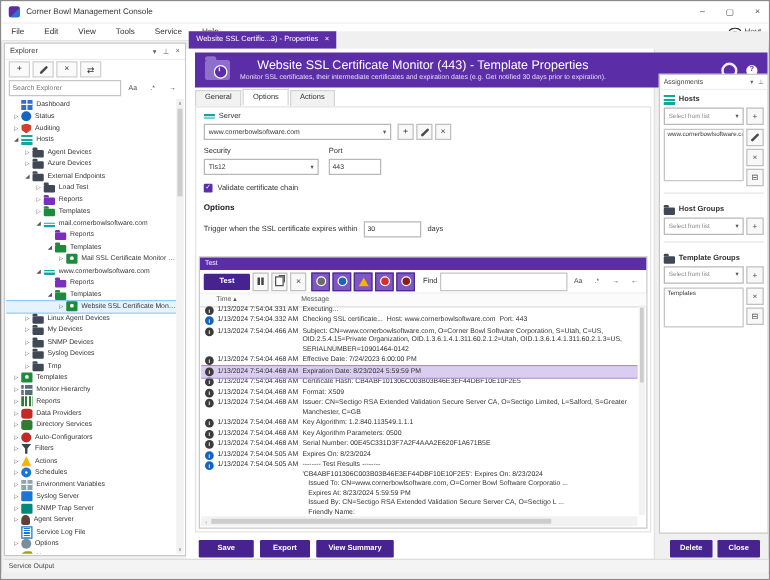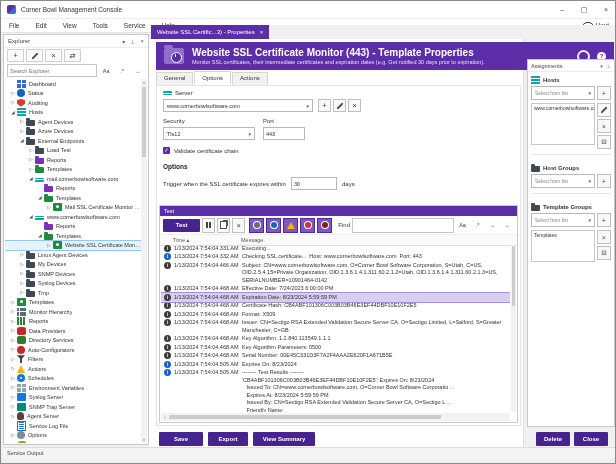--- a/index.html
+++ b/index.html
@@ -65,21 +65,21 @@
   
   #tabstrip{left:150px;top:24px;width:464px;height:14px;background:#f0f0f0;display:flex;}
   #doc-tab{background:#5b2da6;color:#fff;font-size:6px;display:flex;align-items:center;gap:5px;padding:0 6px;height:14px;}
   
   #main-bg{left:148px;top:38px;width:375px;height:410px;background:#ffffff;border-right:1px solid #e0e0e0;}
   #banner{left:155px;top:41px;width:458px;height:28px;background:#5b2da6;display:flex;align-items:center;}
   #banner-icon{width:20px;height:16px;margin:0 8px 0 8px;background:#8f6fc9;border-radius:2px;position:relative;}
   #banner-icon::before{content:"";position:absolute;top:-3px;left:0;width:9px;height:3px;background:#8f6fc9;border-radius:2px 2px 0 0;}
   #banner-clock{position:absolute;right:2px;bottom:1px;width:9px;height:9px;border-radius:50%;background:#5b2da6;border:1px solid #fff;}
   #banner-clock::after{content:"";position:absolute;left:3px;top:1px;width:1px;height:3px;background:#fff;}
-  #banner-title{font-size:10px;font-weight:bold;color:#fff;line-height:11px;}
+  #banner-title{font-size:10px;font-weight:normal;color:#fff;line-height:11px;text-align:center;}
   #banner-sub{font-size:5.5px;color:#e7ddf8;margin-top:1px;}
   #banner-right{margin-left:auto;display:flex;align-items:center;gap:7px;padding-right:8px;}
   #spinner{width:9px;height:9px;border:2px solid #ffffff;border-radius:50%;opacity:.9;}
   #help-btn{width:9px;height:9px;border-radius:50%;background:#fff;color:#5b2da6;font-size:6px;font-weight:bold;display:flex;align-items:center;justify-content:center;}
   
   #tabs{left:155px;top:71px;height:13px;display:flex;font-size:6px;color:#333;}
   .tab{padding:2px 7px 1px;border:1px solid #d5d5d5;border-bottom:none;background:#f2f2f2;margin-right:1px;}
   .tab.active{background:#fff;position:relative;top:-1px;padding-top:3px;}
   #content-border{left:155px;top:84px;width:365px;height:341px;border:1px solid #e3e3e3;background:#fff;}
   

